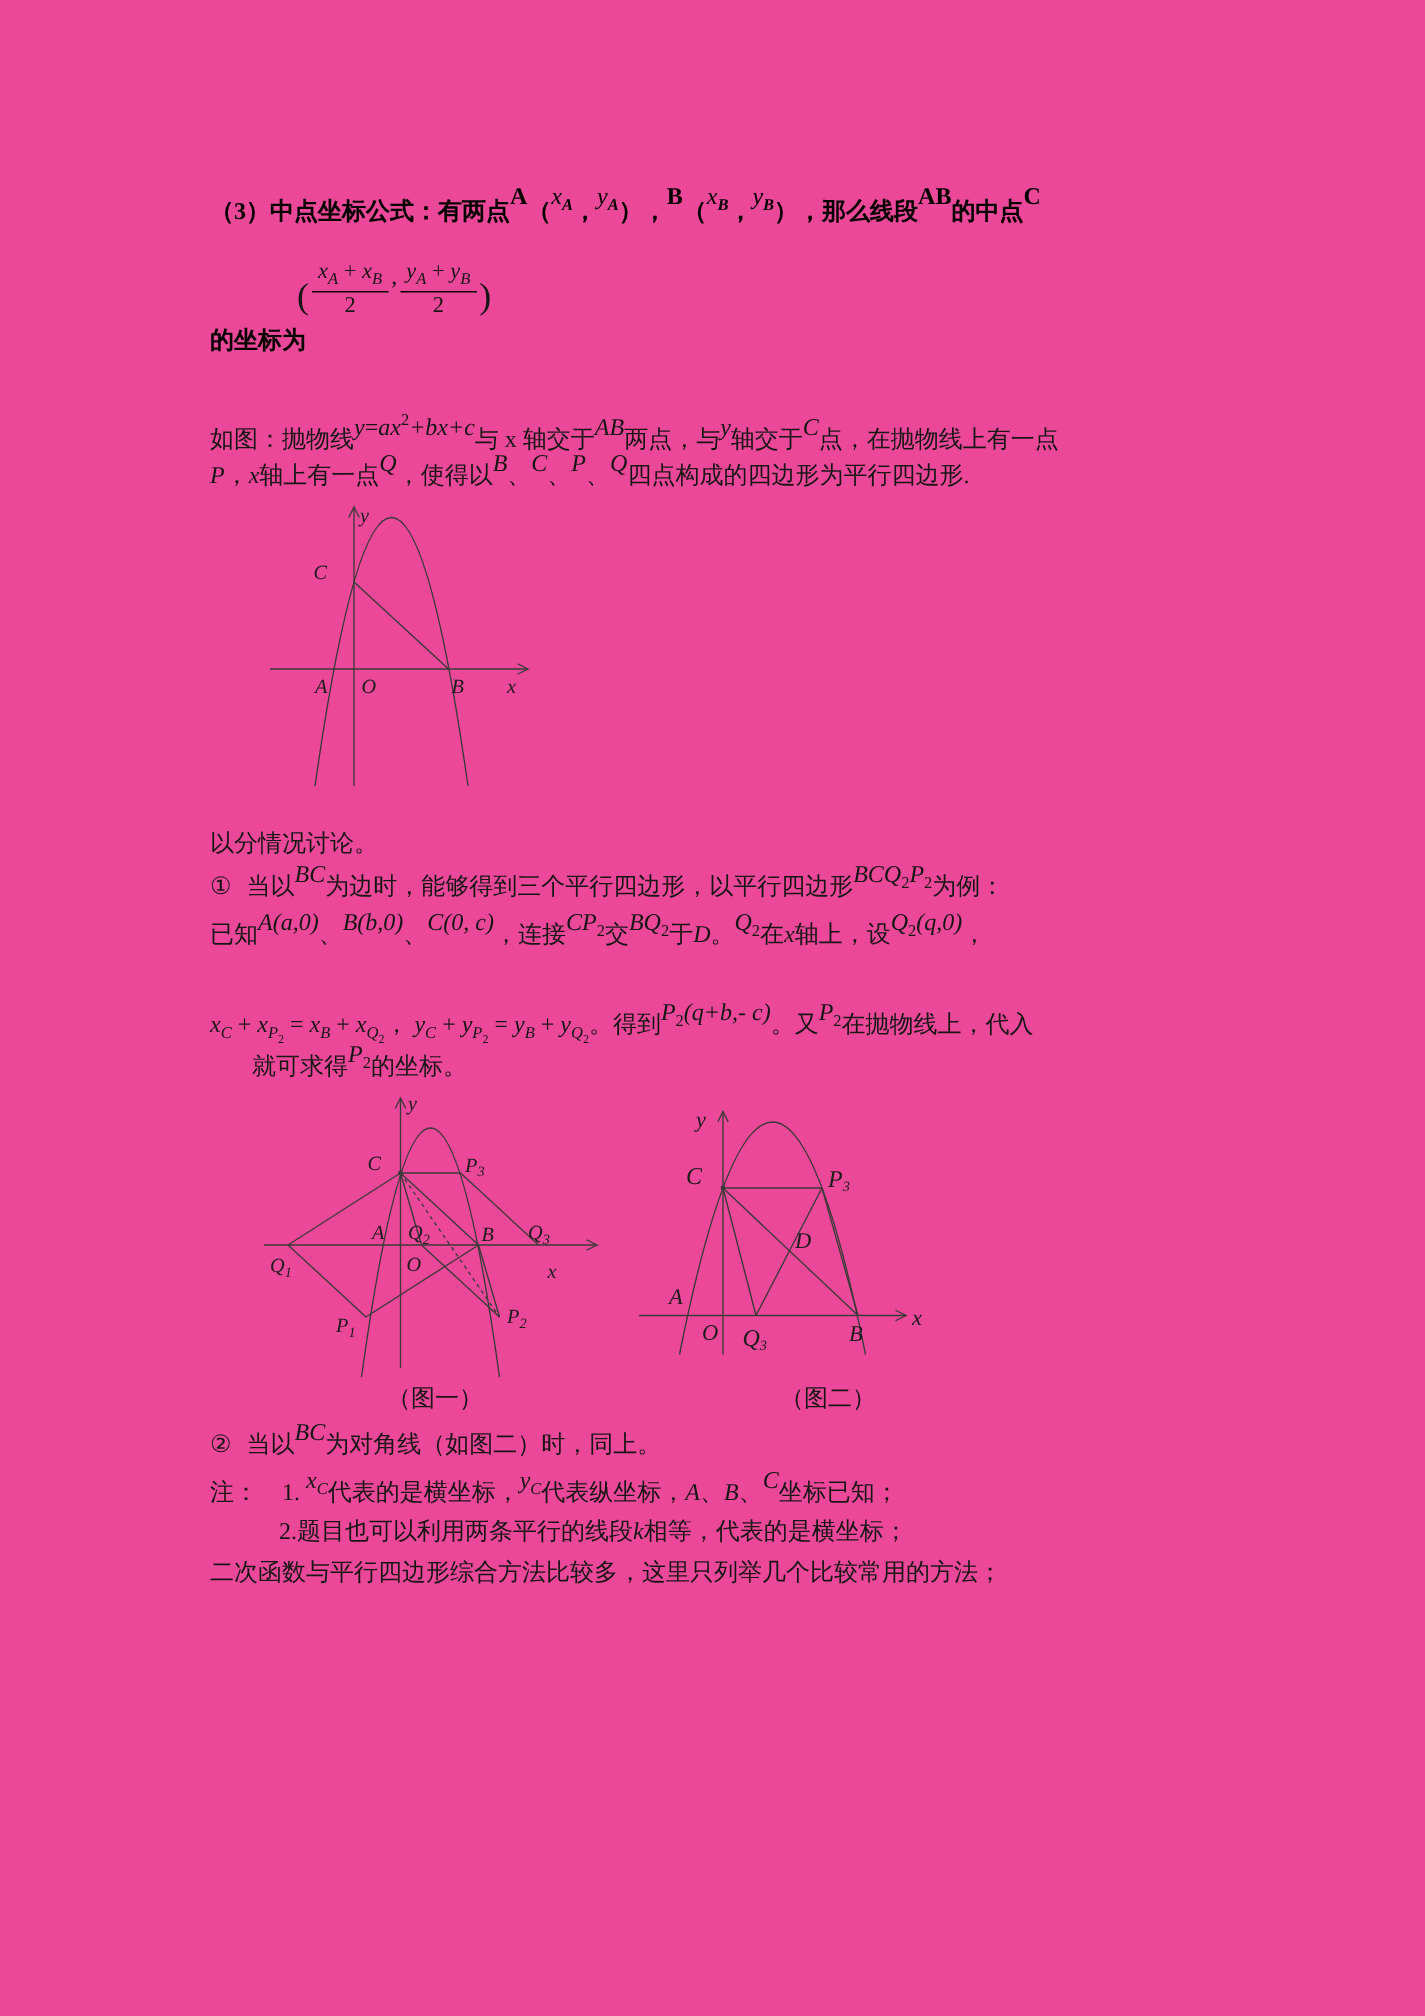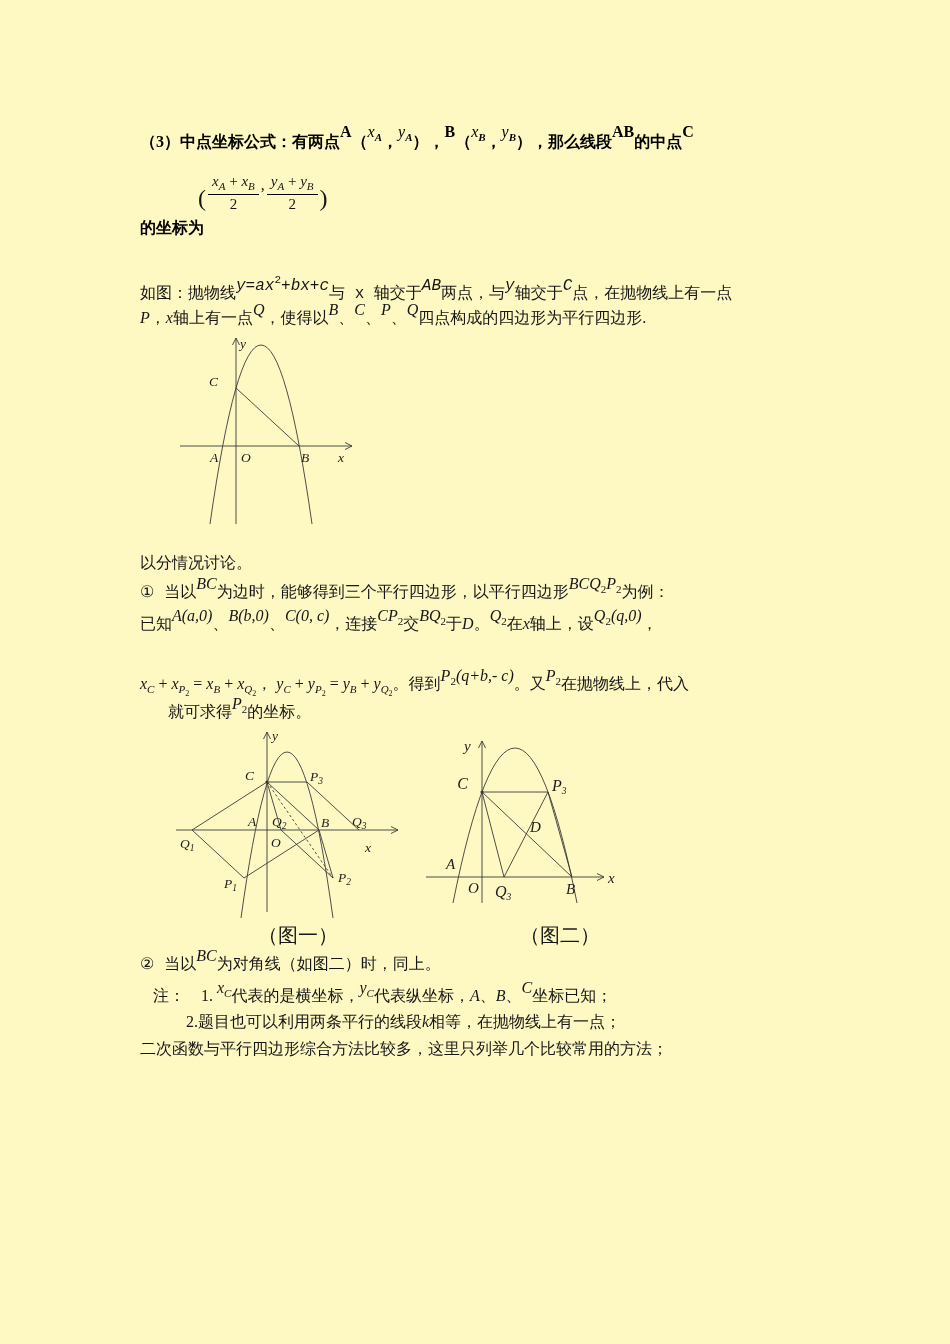--- a/index.html
+++ b/index.html
@@ -1,55 +1,55 @@
 <!DOCTYPE html>
 <html><head>
 <meta charset="utf-8">
 <style>
   html,body{margin:0;padding:0;background:#fff;}
-  .page{position:relative;width:950px;height:1344px;background:#fef9c3;overflow:hidden;
+  .page{position:relative;width:950px;height:1344px;background:#ec4899;overflow:hidden;
         font-family:"Liberation Serif","DejaVu Serif",serif;color:#161616;}
   .blk{position:absolute;font-size:16px;line-height:24px;white-space:nowrap;}
   .bold{font-weight:bold;color:#000;}
   .m{font-style:italic;font-weight:normal;}
   .r{position:relative;top:-8px;}
   .r2{position:relative;top:-10px;}
   .rb{position:relative;top:-10px;font-weight:bold;font-style:normal;}
   .sb{font-size:11px;font-style:italic;vertical-align:-4px;}
   .sbd{font-size:11px;font-style:normal;vertical-align:-4px;}
   .sbdd{font-size:8px;font-style:normal;vertical-align:-7px;}
   .sup{font-size:11px;vertical-align:7px;font-style:normal;}
   .bigp{font-size:24px;vertical-align:-16px;font-style:normal;}
   .frac{display:inline-block;text-align:center;vertical-align:-19px;font-size:15px;padding:0 2px;}
   .frac .num{display:block;border-bottom:1.2px solid #000;padding:0 4px 1px;line-height:1.3;}
   .frac .den{display:block;line-height:1.3;}
   .fig{position:absolute;}
   .fig line,.fig path{stroke:#3a3a3a;stroke-width:0.9;fill:none;}
   .fig .dot{fill:#3a3a3a;stroke:none;}
   .fig text{font-family:"Liberation Serif","DejaVu Serif",serif;font-size:13.5px;font-style:italic;fill:#1c1c1c;stroke:none;}
   .fsub{font-size:9.5px;}
-  .cap{position:absolute;font-size:20px;color:#161616;}
+  .cap{position:absolute;font-size:16px;color:#161616;}
 </style>
 </head>
 <body>
 
 <div class="page">
 
   <div class="blk bold" style="left:140px;top:130px;">
     <span>（3）中点坐标公式：有两点</span><span class="rb">A</span><span>（</span><span class="r2"><span class="m">x</span><span class="sb">A</span></span><span>，</span><span class="r2"><span class="m">y</span><span class="sb">A</span></span><span>），</span><span class="rb">B</span><span>（</span><span class="r2"><span class="m">x</span><span class="sb">B</span></span><span>，</span><span class="r2"><span class="m">y</span><span class="sb">B</span></span><span>），</span><span>那么线段</span><span class="rb">AB</span><span>的中点</span><span class="rb">C</span>
   </div>
 
   <div class="blk" style="left:198px;top:172px;">
     <span class="bigp">(</span><span class="frac"><span class="num"><span class="m">x</span><span class="sb">A</span> <span>+</span> <span class="m">x</span><span class="sb">B</span></span><span class="den">2</span></span><span>,</span><span class="frac"><span class="num"><span class="m">y</span><span class="sb">A</span> <span>+</span> <span class="m">y</span><span class="sb">B</span></span><span class="den">2</span></span><span class="bigp">)</span>
   </div>
 
   <div class="blk bold" style="left:140px;top:216px;">的坐标为</div>
 
 
-  <div class="blk" style="left:140px;top:276px;font-family:Liberation Mono, monospace;">
+  <div class="blk" style="left:140px;top:276px;">
     <span>如图：抛物线</span><span class="r"><span class="m">y</span><span>=</span><span class="m">ax</span><span class="sup">2</span><span class="m">+bx+c</span></span><span>与 x 轴交于</span><span class="r m">AB</span><span>两点，与</span><span class="r m">y</span><span>轴交于</span><span class="r m">C</span><span>点，在抛物线上有一点</span>
   </div>
 
   <div class="blk" style="left:140px;top:306px;">
     <span class="m">P</span><span>，</span><span class="m">x</span><span>轴上有一点</span><span class="r m">Q</span><span>，使得以</span><span class="r m">B</span><span>、</span><span class="r m">C</span><span>、</span><span class="r m">P</span><span>、</span><span class="r m">Q</span><span>四点构成的四边形为平行四边形.</span>
   </div>
 
   <svg class="fig" style="left:166px;top:332px;" width="210" height="192" viewBox="0 0 210 192">
     <line x1="70" y1="6" x2="70" y2="192"></line>
     <path d="M66.5,13 L70,6 L73.5,13"></path>
@@ -138,21 +138,21 @@
     <text x="188" y="156" style="font-size:15px;">x</text>
   </svg>
 
   <div class="cap" style="left:258px;top:922px;">（图一）</div>
   <div class="cap" style="left:520px;top:922px;">（图二）</div>
 
   <div class="blk" style="left:140px;top:952px;">
     <span style="margin-right:10px;">②</span><span>当以</span><span class="r m">BC</span><span>为对角线（如图二）时，同上。</span>
   </div>
 
-  <div class="blk" style="left:140px;top:984px;margin-left:13px;">
+  <div class="blk" style="left:140px;top:984px;">
     <span>注：　1.</span> <span class="r"><span class="m">x</span><span class="sb">C</span></span><span>代表的是横坐标，</span><span class="r"><span class="m">y</span><span class="sb">C</span></span><span>代表纵坐标，</span><span class="m">A</span><span>、</span><span class="m">B</span><span>、</span><span class="r m">C</span><span>坐标已知；</span>
   </div>
   <div class="blk" style="left:186px;top:1010px;">
-    <span>2.题目也可以利用两条平行的线段</span><span class="m">k</span><span>相等，在抛物线上有一点；</span>
+    <span>2.题目也可以利用两条平行的线段</span><span class="m">k</span><span>相等，代表的是横坐标；</span>
   </div>
   <div class="blk" style="left:140px;top:1037px;">二次函数与平行四边形综合方法比较多，这里只列举几个比较常用的方法；</div>
 
 </div>
 
 </body></html>

